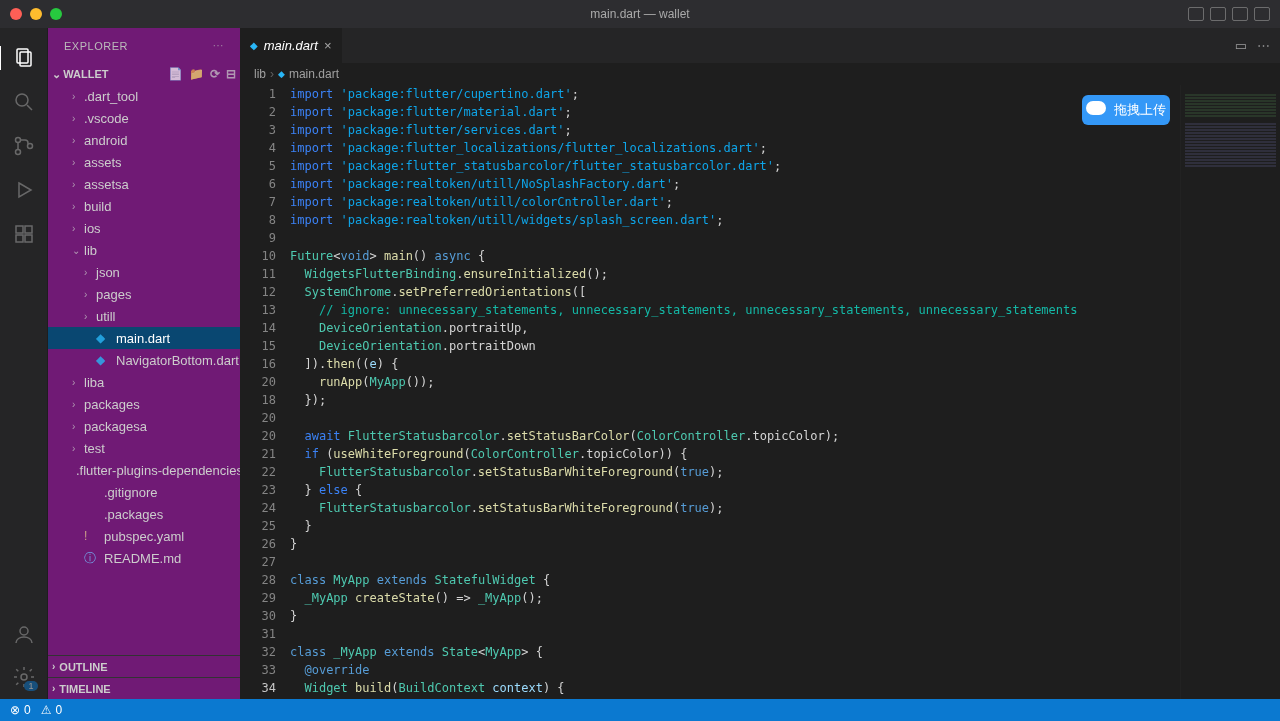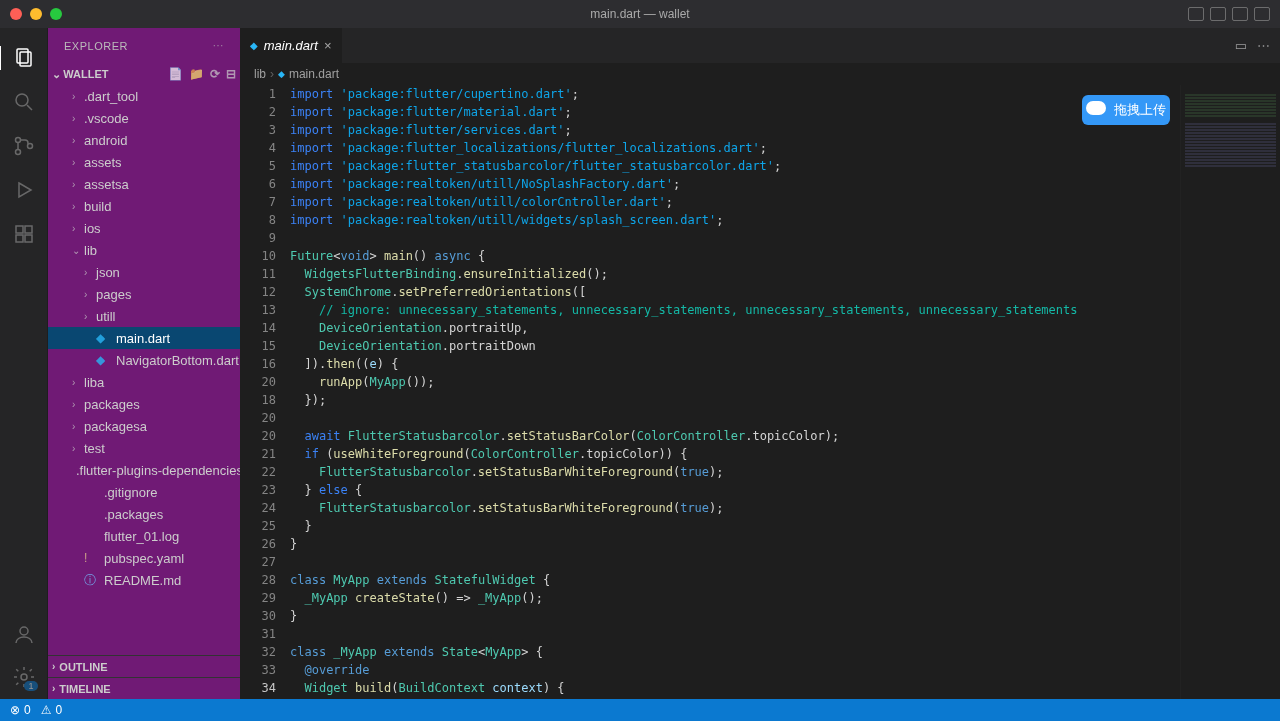--- a/index.html
+++ b/index.html
@@ -381,25 +381,20 @@
         </div>
         <div class="tree-item indent-1">
           <span class="chev"></span>
           <span class="ficon"></span>
           <span>.gitignore</span>
         </div>
         <div class="tree-item indent-1">
           <span class="chev"></span>
           <span class="ficon"></span>
           <span>.packages</span>
-        </div>
-        <div class="tree-item indent-1">
-          <span class="chev"></span>
-          <span class="ficon"></span>
-          <span>flutter_01.log</span>
         </div>
         <div class="tree-item indent-1">
           <span class="chev"></span>
           <span class="ficon" style="color:#e2c08d">!</span>
           <span>pubspec.yaml</span>
         </div>
         <div class="tree-item indent-1">
           <span class="chev"></span>
           <span class="ficon" style="color:#75beff">ⓘ</span>
           <span>README.md</span>

